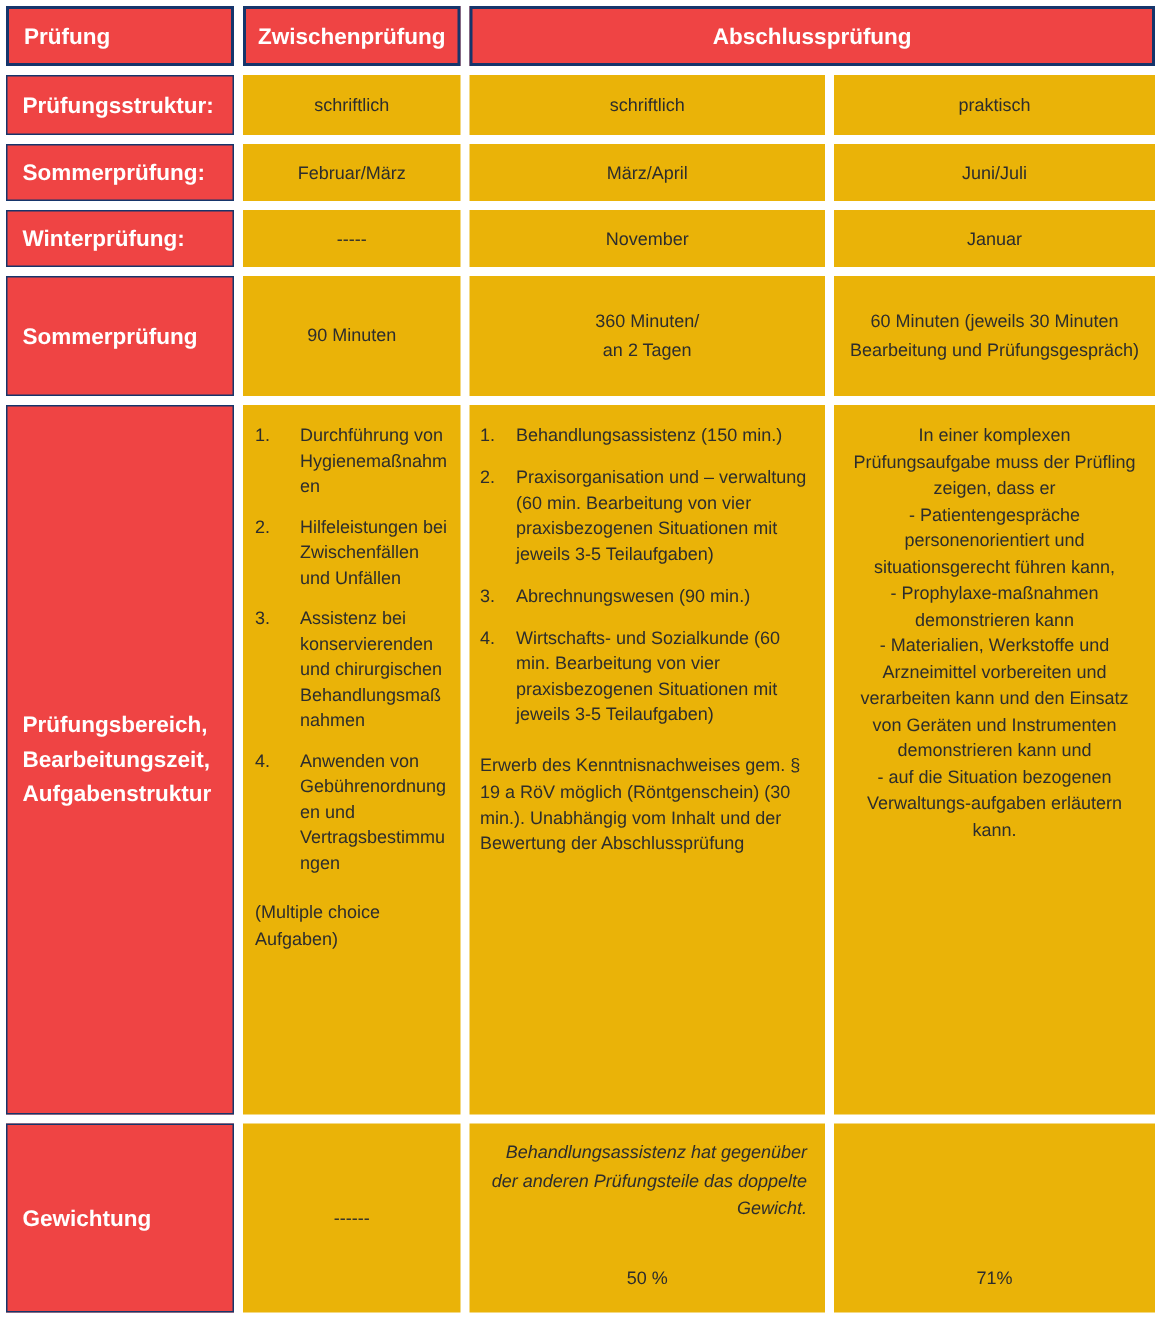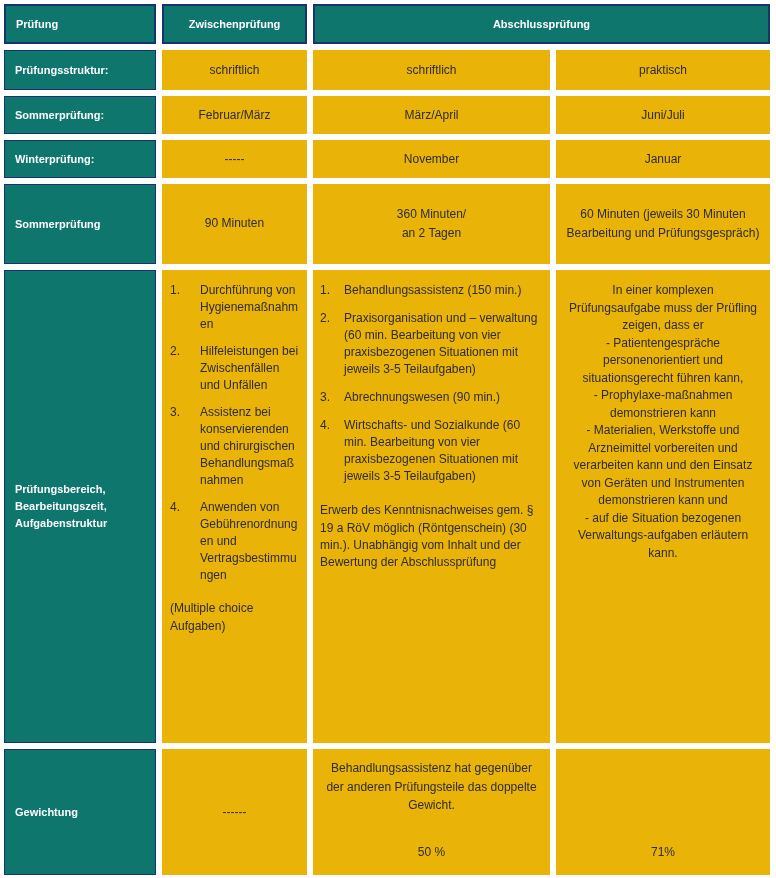--- a/index.html
+++ b/index.html
@@ -8,23 +8,23 @@
     display:grid;
     grid-template-columns:152px 145px 237px 214px;
     grid-template-rows:40px 40px 38px 38px 80px 473px 126px;
     gap:6px;
     padding:4px 0 6px 4px;
     width:766px;
     background:#ffffff;
   }
   .cell{background:#eab308;font-size:12px;color:#2d2d2d;min-width:0;}
   .blue{
-    background:#0f766e;color:#ffffff;font-weight:bold;
+    background:#ef4444;color:#ffffff;font-weight:bold;
     display:flex;align-items:center;
-    padding:0 8px 0 10px;font-size:11px;
+    padding:0 8px 0 10px;font-size:15px;
     border:1px solid #16356b;
   }
   .hdr{border:2px solid #16356b;}
   .hdr-center{justify-content:center;padding:0 6px;}
   .span2{grid-column:3 / 5;}
   .center{display:flex;align-items:center;justify-content:center;text-align:center;padding:0 10px;}
   .lh16{line-height:1.6;}
   .pre{white-space:pre-line;}
   .label-multi{line-height:1.55;}
   
@@ -33,21 +33,21 @@
   .li{display:flex;line-height:1.42;}
   .num{flex:0 0 30px;}
   .num-sm{flex:0 0 24px;}
   .litext{flex:1 1 auto;overflow-wrap:break-word;min-width:0;}
   .note{line-height:1.5;margin-top:4px;}
   .note-tall{line-height:1.45;margin-top:6px;}
   
   .text-cell{padding:12px 10px 10px 10px;line-height:1.46;text-align:center;}
   
   .gw-cell{display:flex;flex-direction:column;padding:10px 12px 12px 12px;}
-  .gw-text{line-height:1.55;text-align:center;}
+  .gw-text{line-height:1.55;text-align:right;font-style:italic;}
   .gw-pct{margin-top:auto;text-align:center;padding-bottom:4px;}
   .gw-pct-only{display:flex;flex-direction:column;justify-content:flex-end;align-items:center;padding-bottom:16px;}
 </style>
 </head>
 <body>
 
 <div class="tbl">
 
   <div class="cell blue hdr">Prüfung</div>
   <div class="cell blue hdr hdr-center">Zwischenprüfung</div>

